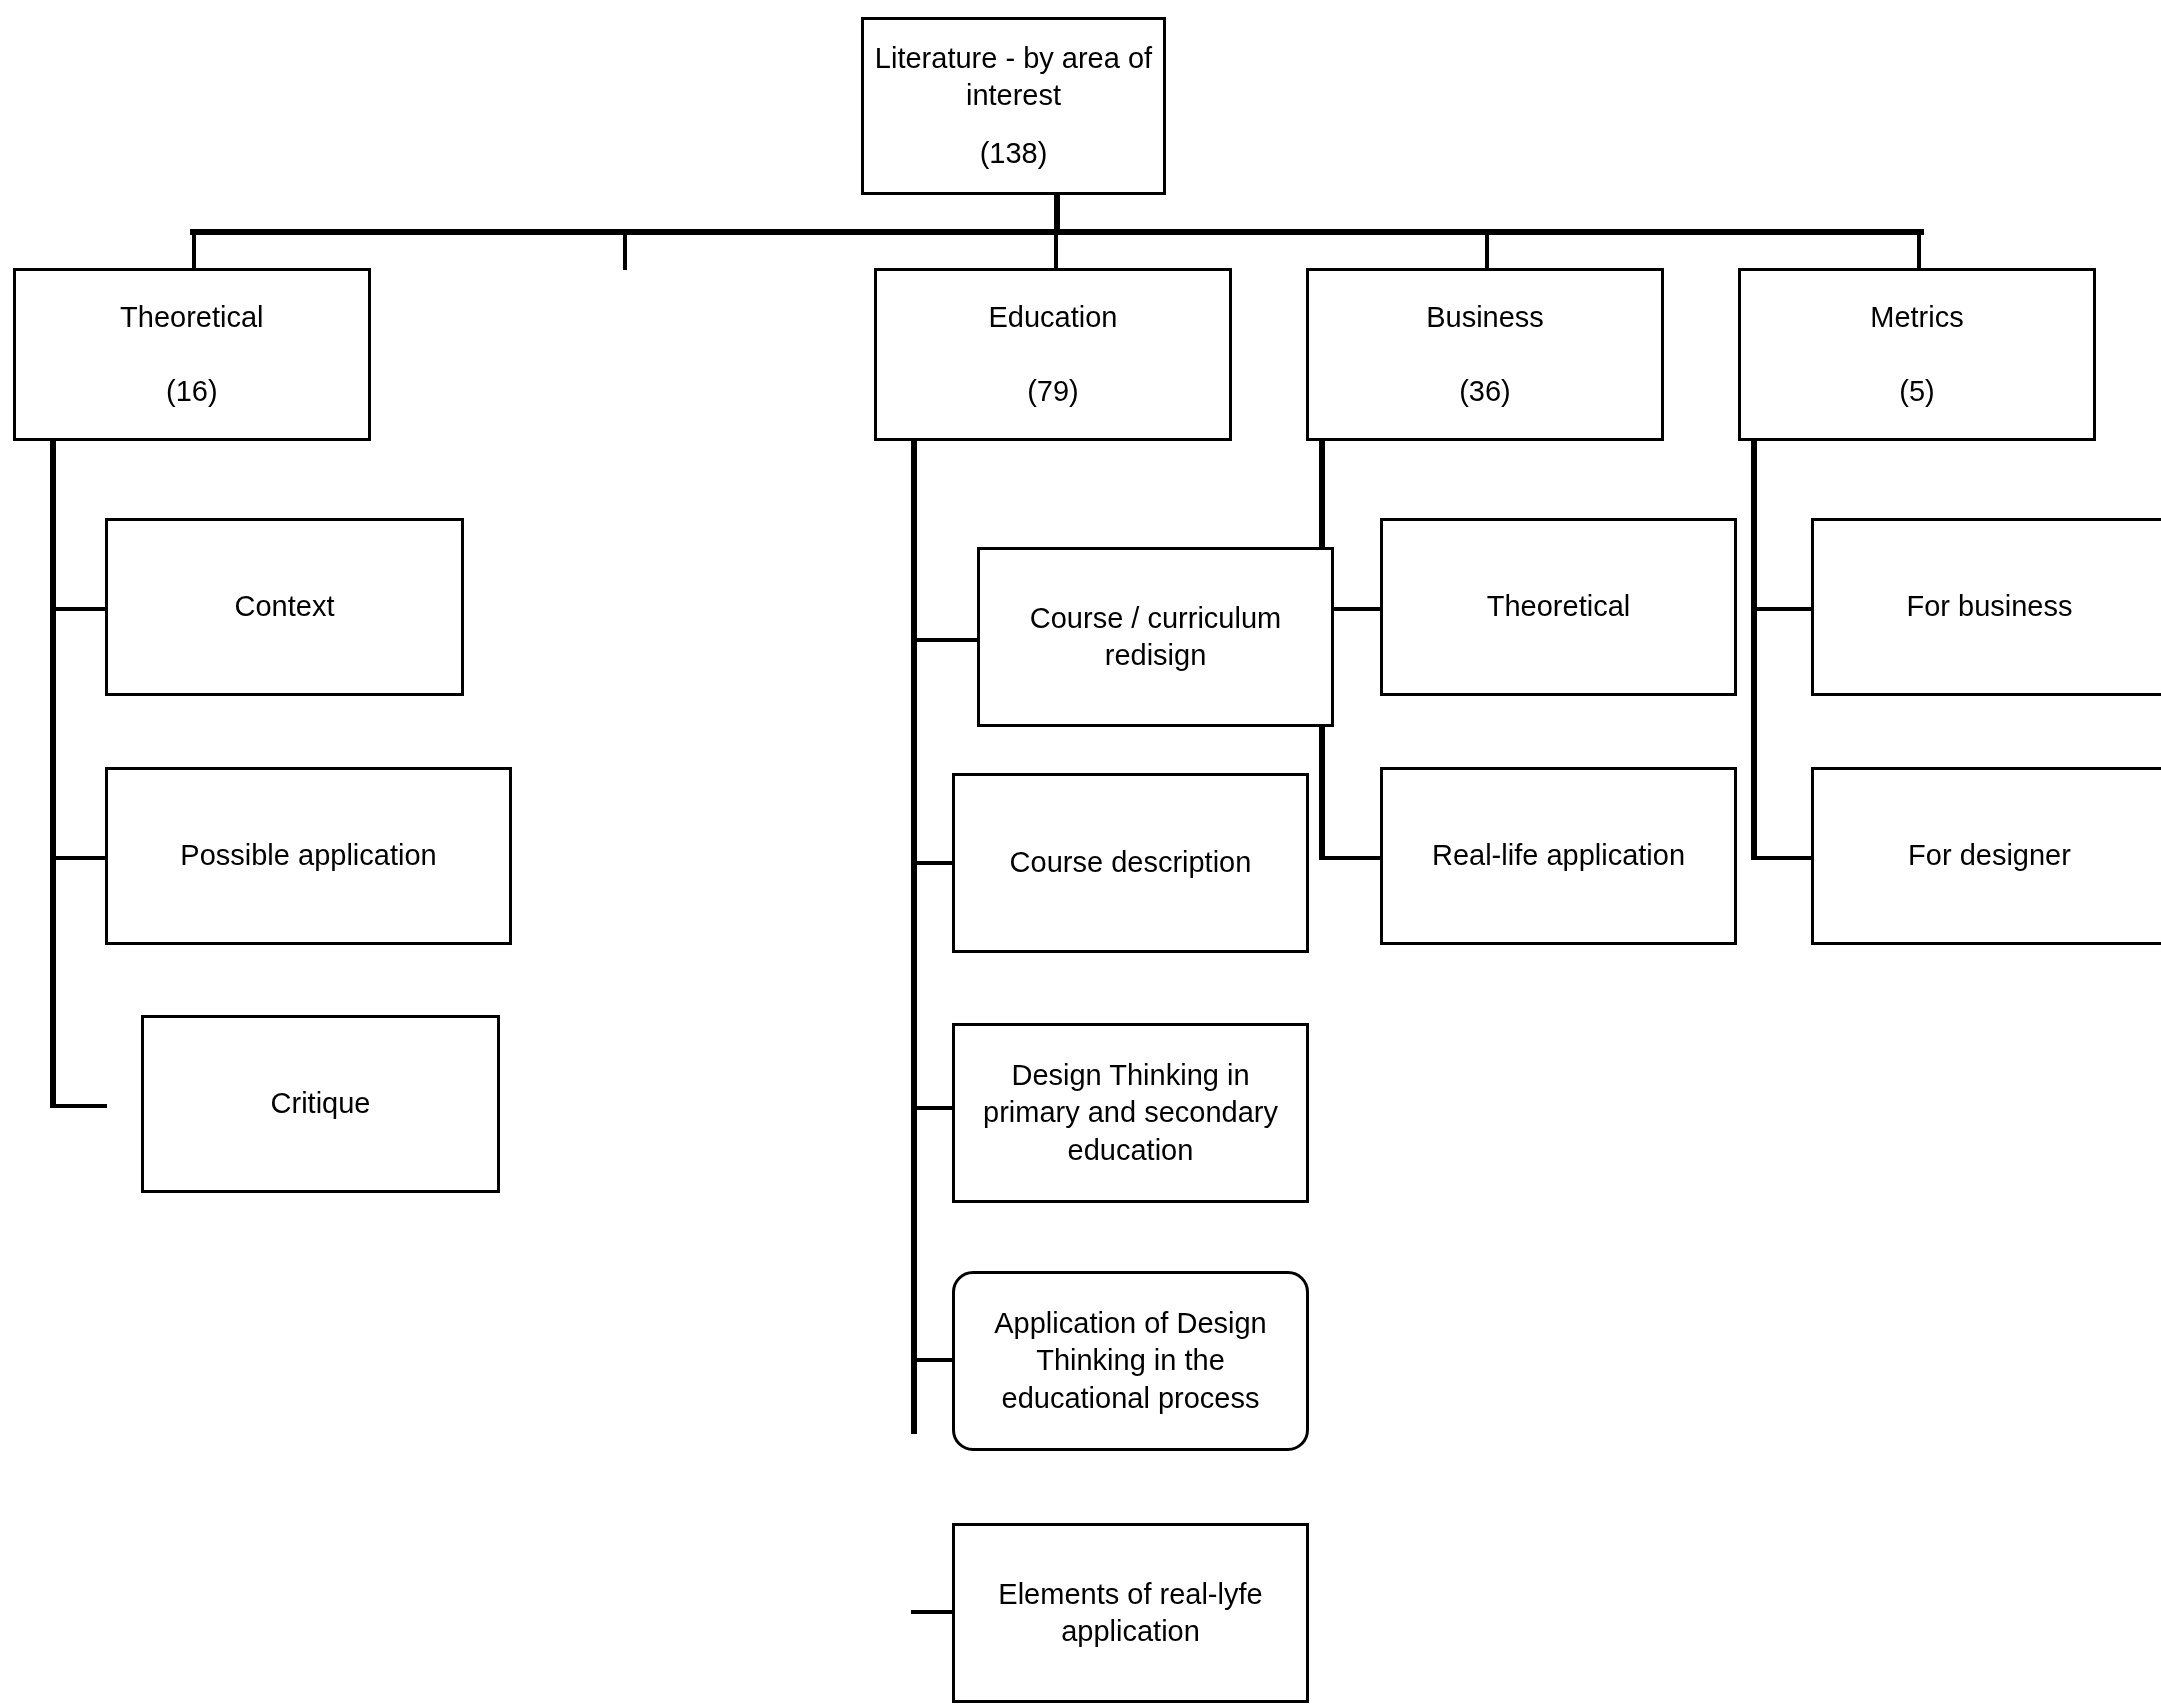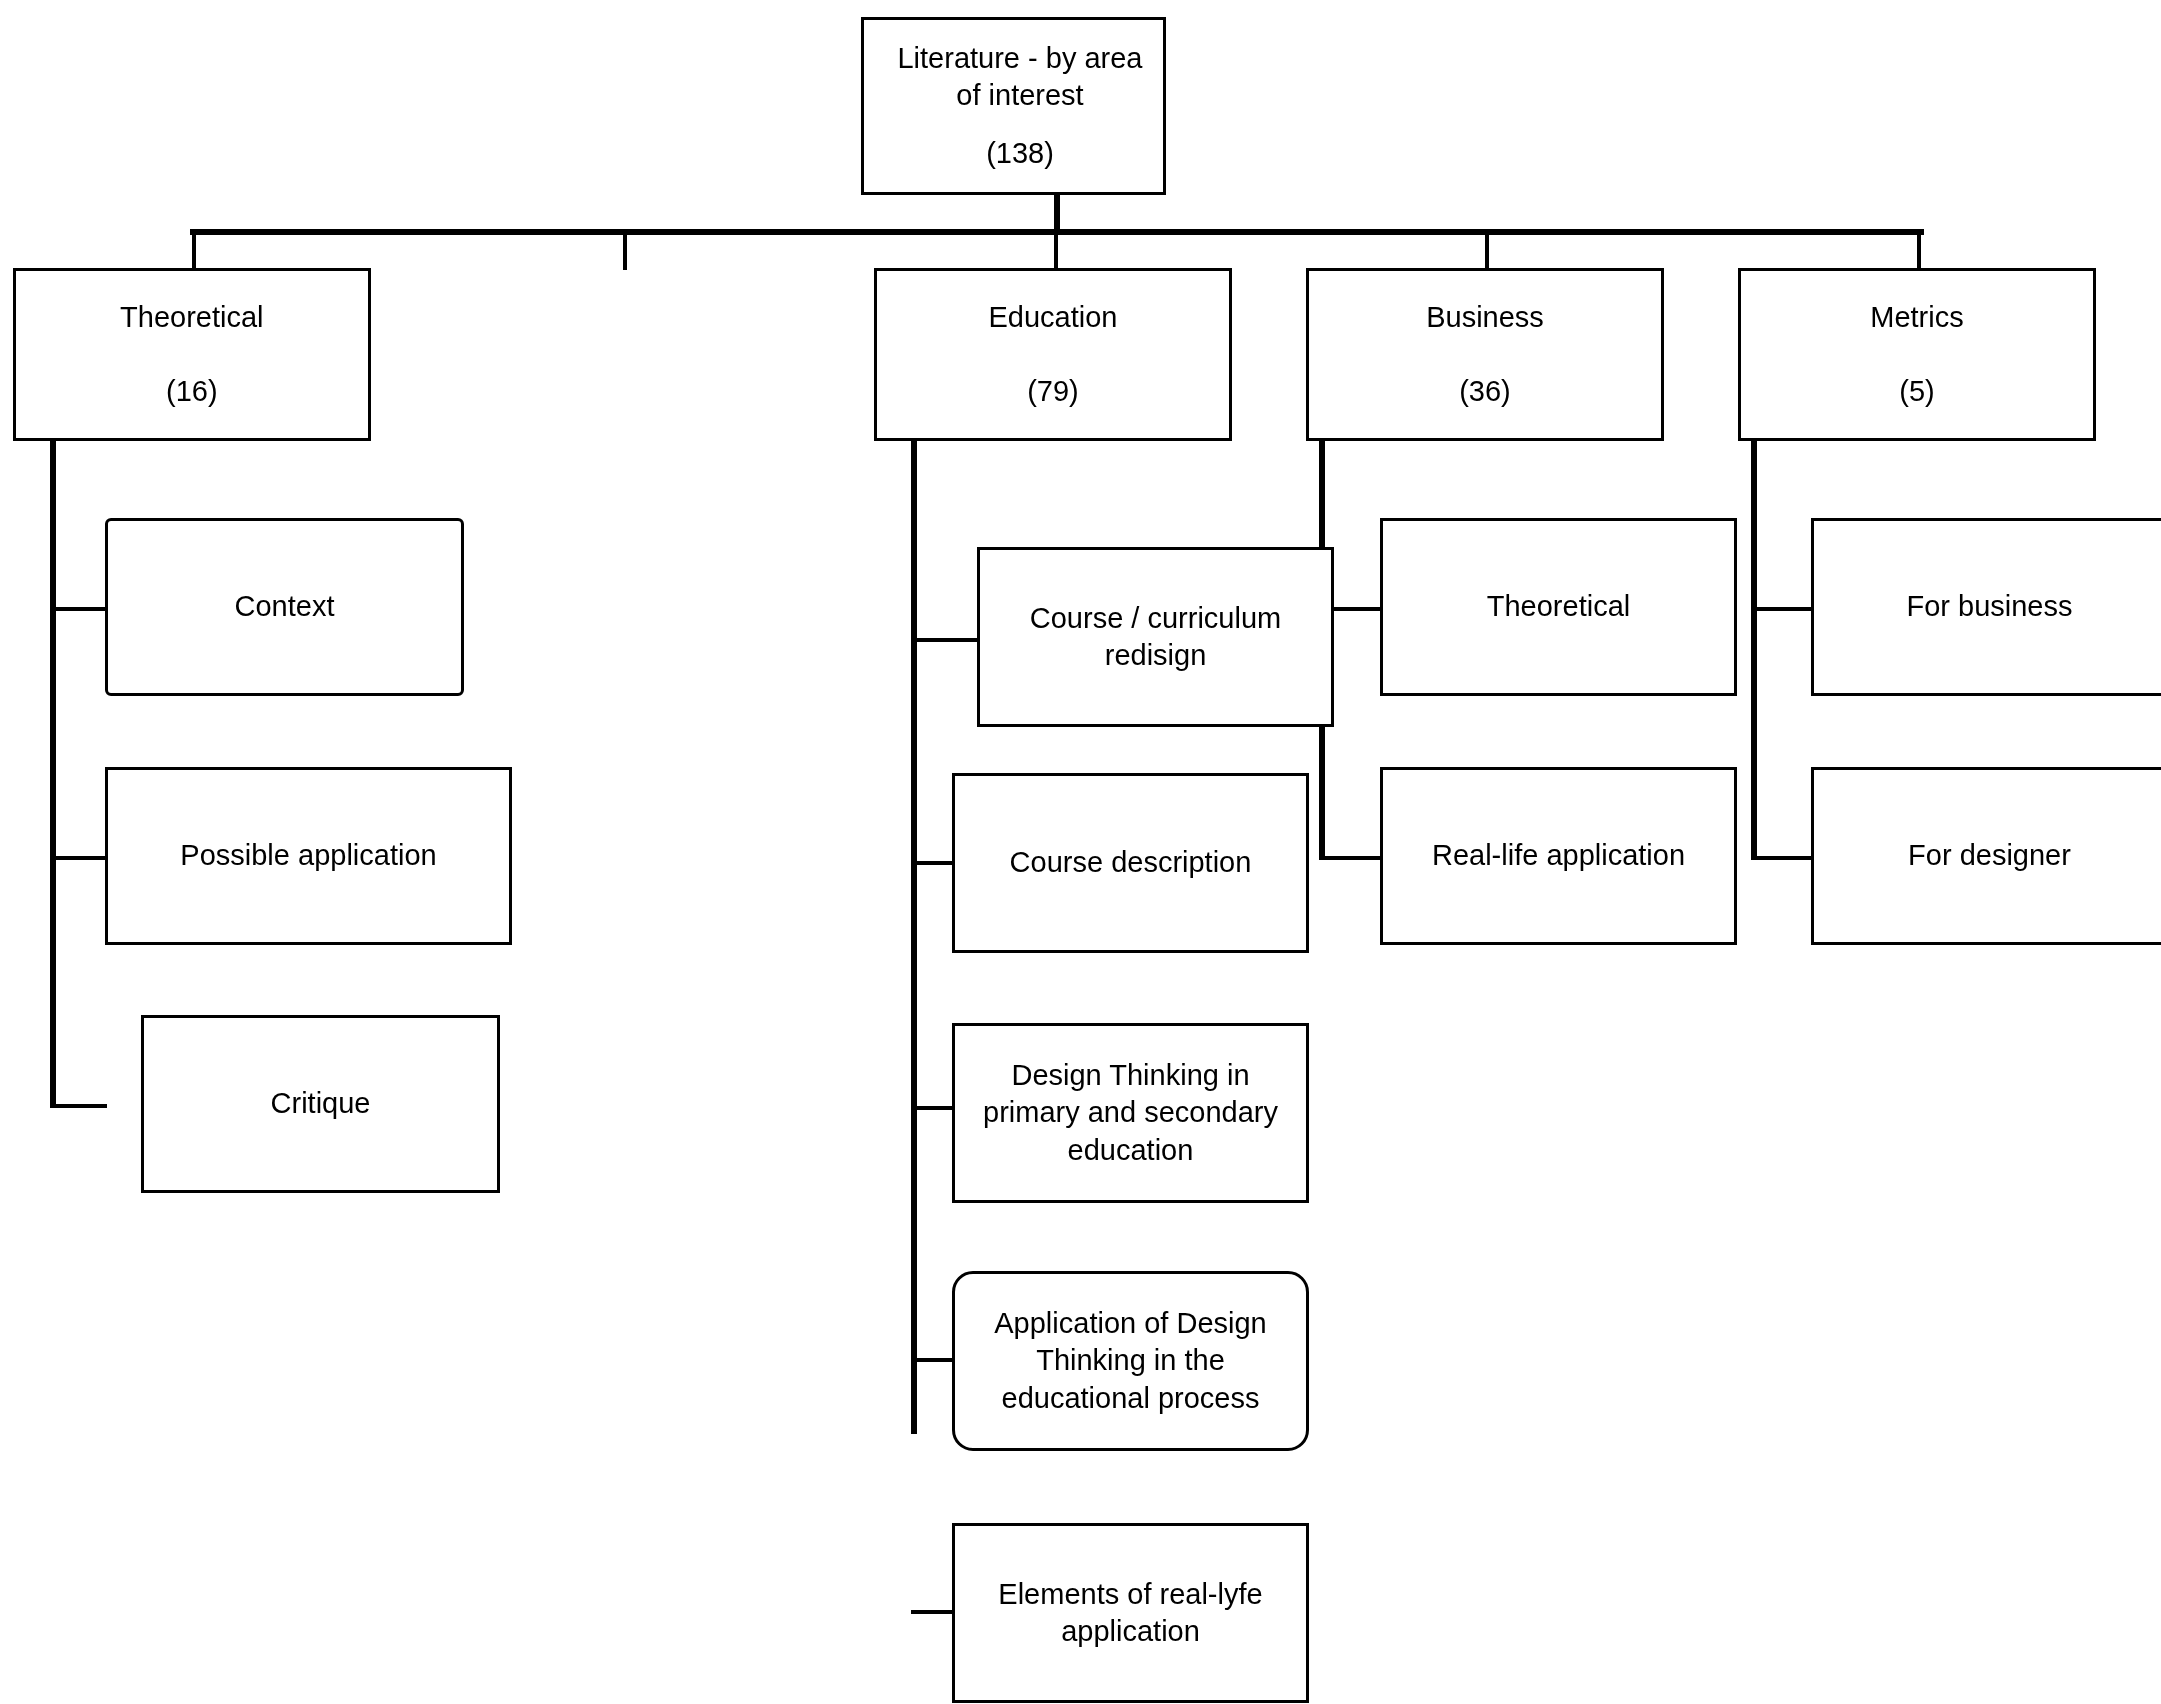--- a/index.html
+++ b/index.html
@@ -38,21 +38,21 @@
   .edge.h{height:3.6px;}
   .edge.v{width:3.6px;}
   .edge.thick-h{height:6.4px;}
   .edge.thick-v{width:6.4px;}
 </style>
 </head>
 <body>
 
 <div id="canvas">
 
-  <div class="node root" style="left:861px;top:17px;width:305px;height:178px;padding-left:23px;">
+  <div class="node root" style="left:861px;top:17px;width:305px;height:178px;">
     <span class="ln">Literature - by area of interest</span>
     <span class="cnt">(138)</span>
   </div>
 
   <div class="edge thick-v" style="left:1054px;top:193px;height:40px;"></div>
 
   <div class="edge thick-h" style="left:190px;top:229px;width:1734px;"></div>
 
   <div class="edge v" style="left:192px;top:229px;height:41px;"></div>
   <div class="edge v" style="left:623px;top:229px;height:41px;"></div>
@@ -79,21 +79,21 @@
   <div class="node lvl2" style="left:1738px;top:268px;width:358px;height:173px;">
     <span class="ln">Metrics</span>
     <span class="cnt">(5)</span>
   </div>
 
   <div class="edge thick-v" style="left:50px;top:440px;height:667px;"></div>
   <div class="edge h" style="left:50px;top:607px;width:57px;"></div>
   <div class="edge h" style="left:50px;top:856px;width:57px;"></div>
   <div class="edge h" style="left:50px;top:1104px;width:57px;"></div>
 
-  <div class="node" style="left:105px;top:518px;width:359px;height:178px;border-radius:6px;">
+  <div class="node" style="left:105px;top:518px;width:359px;height:178px;">
     <span class="ln">Context</span>
   </div>
 
   <div class="node" style="left:105px;top:767px;width:407px;height:178px;">
     <span class="ln">Possible application</span>
   </div>
 
   <div class="node" style="left:105px;top:1015px;width:359px;height:178px;margin-left:36px;">
     <span class="ln">Critique</span>
   </div>

